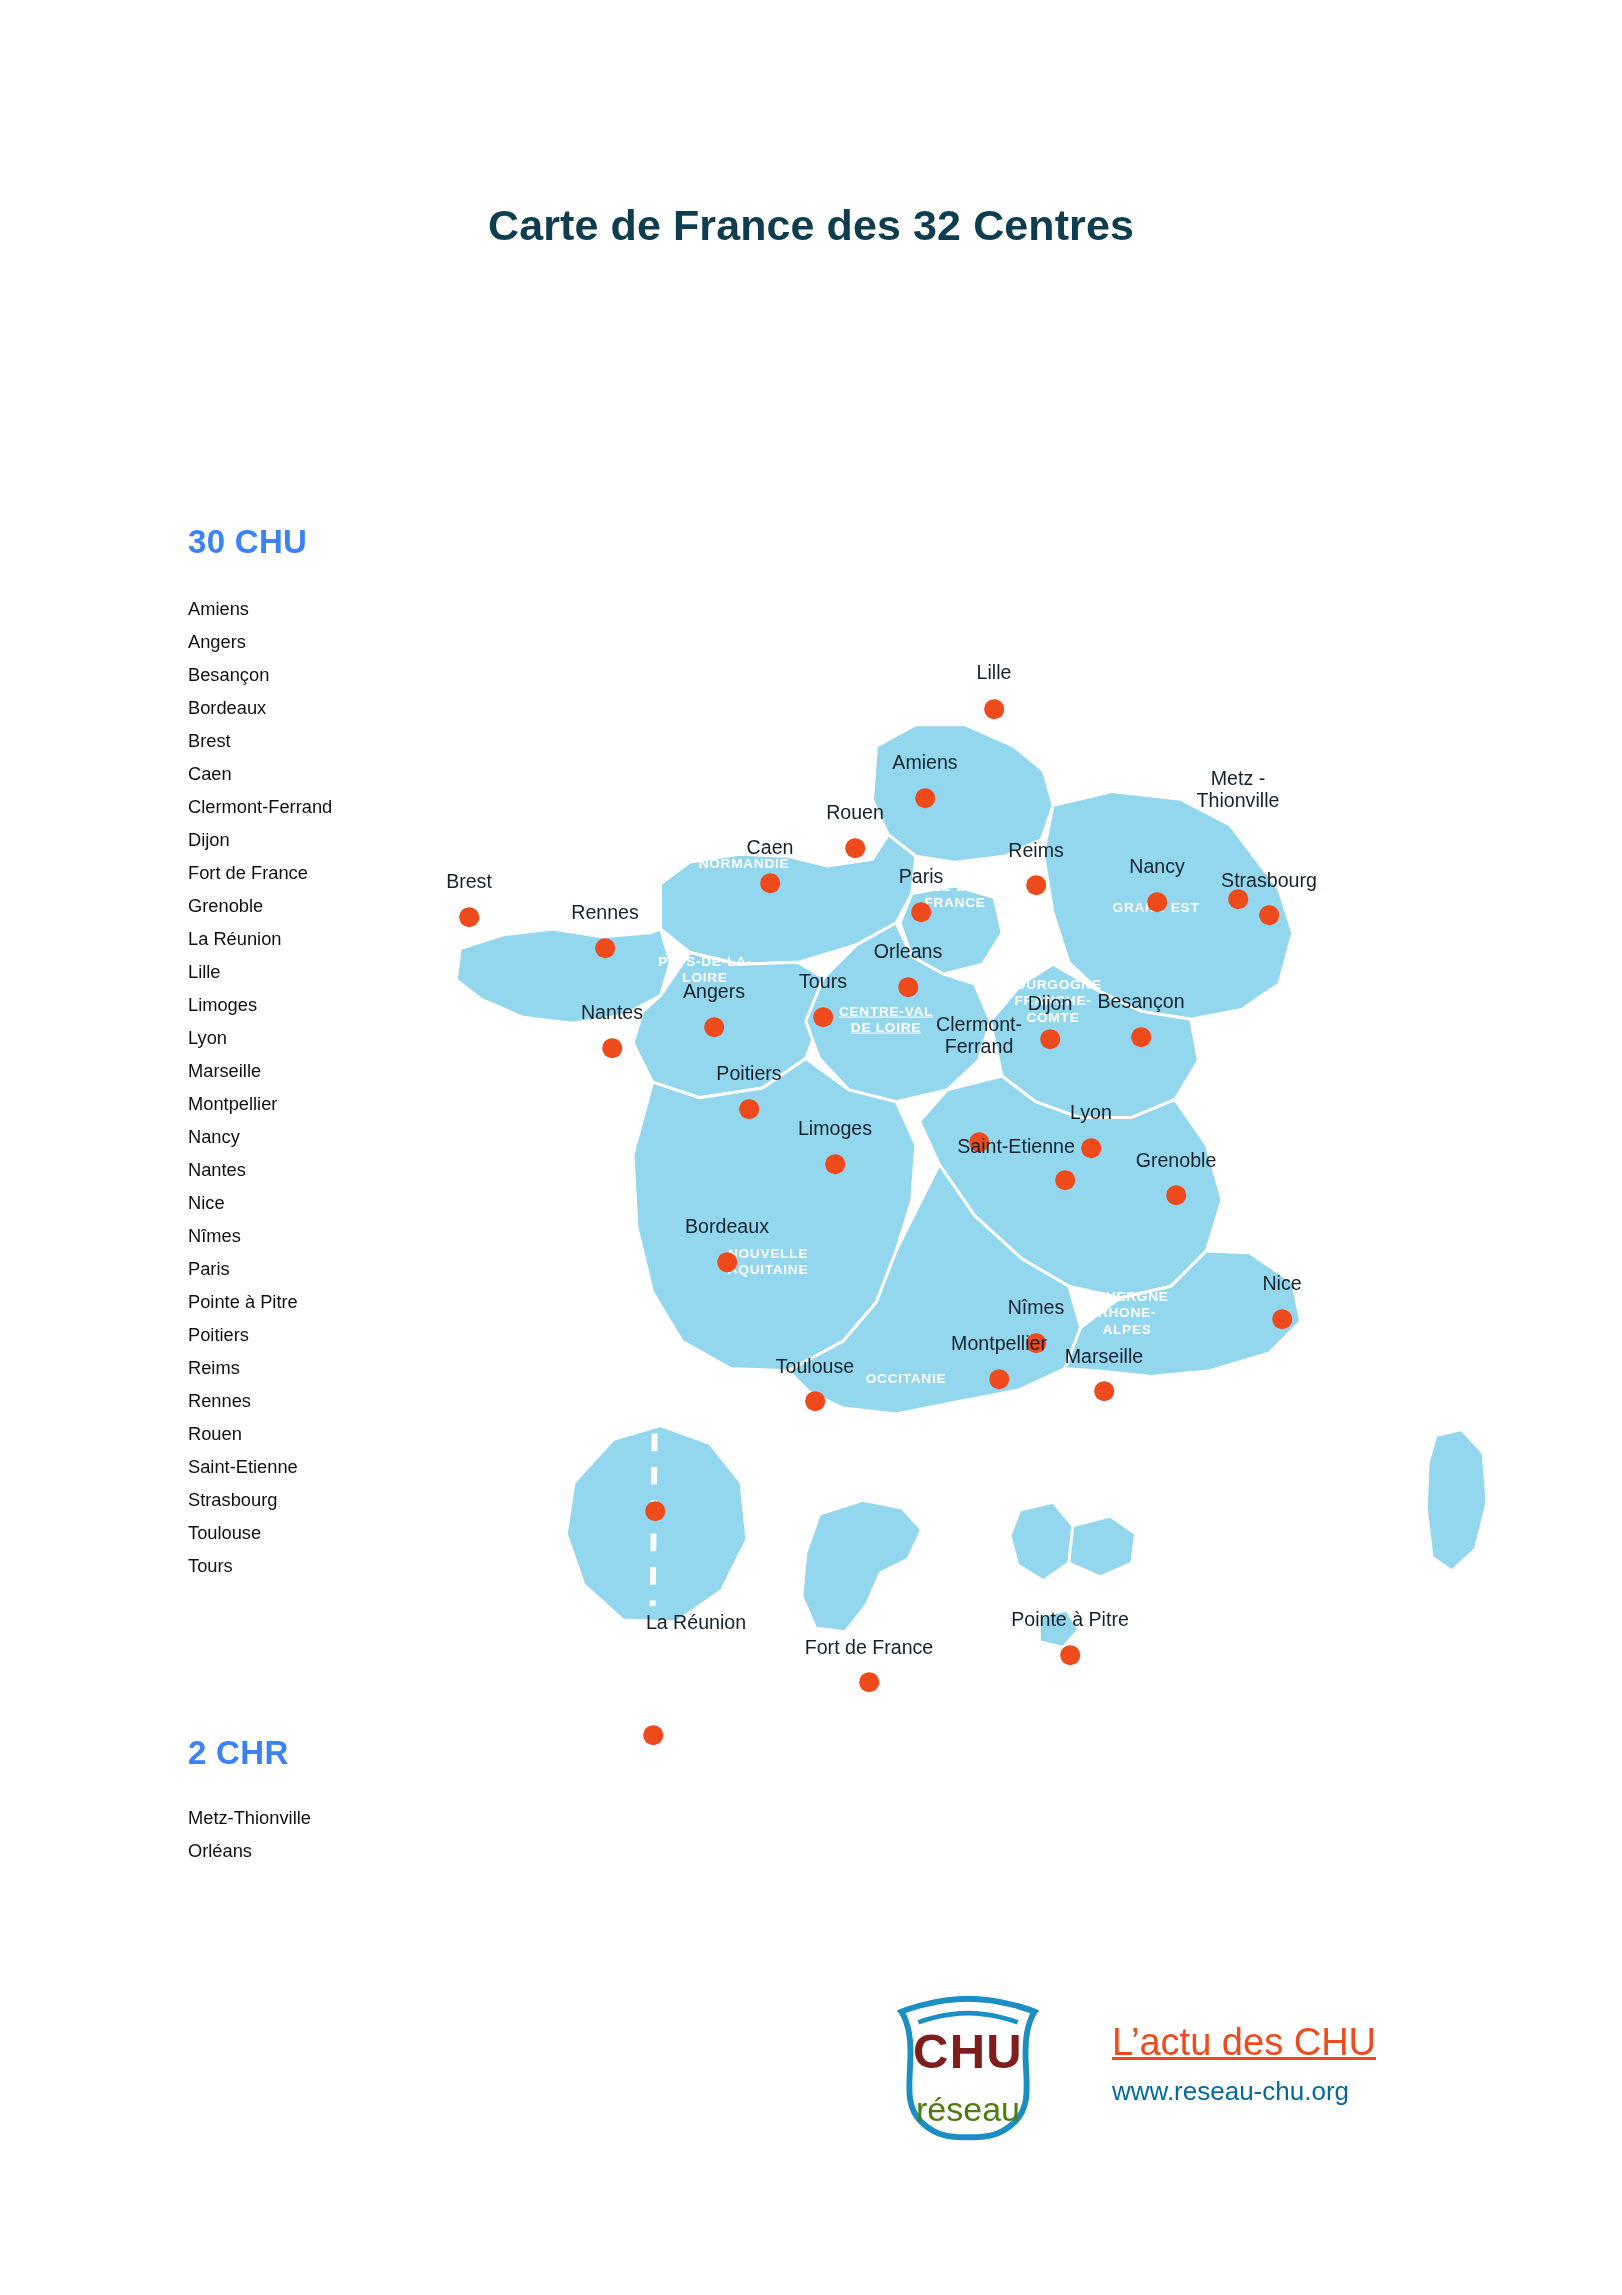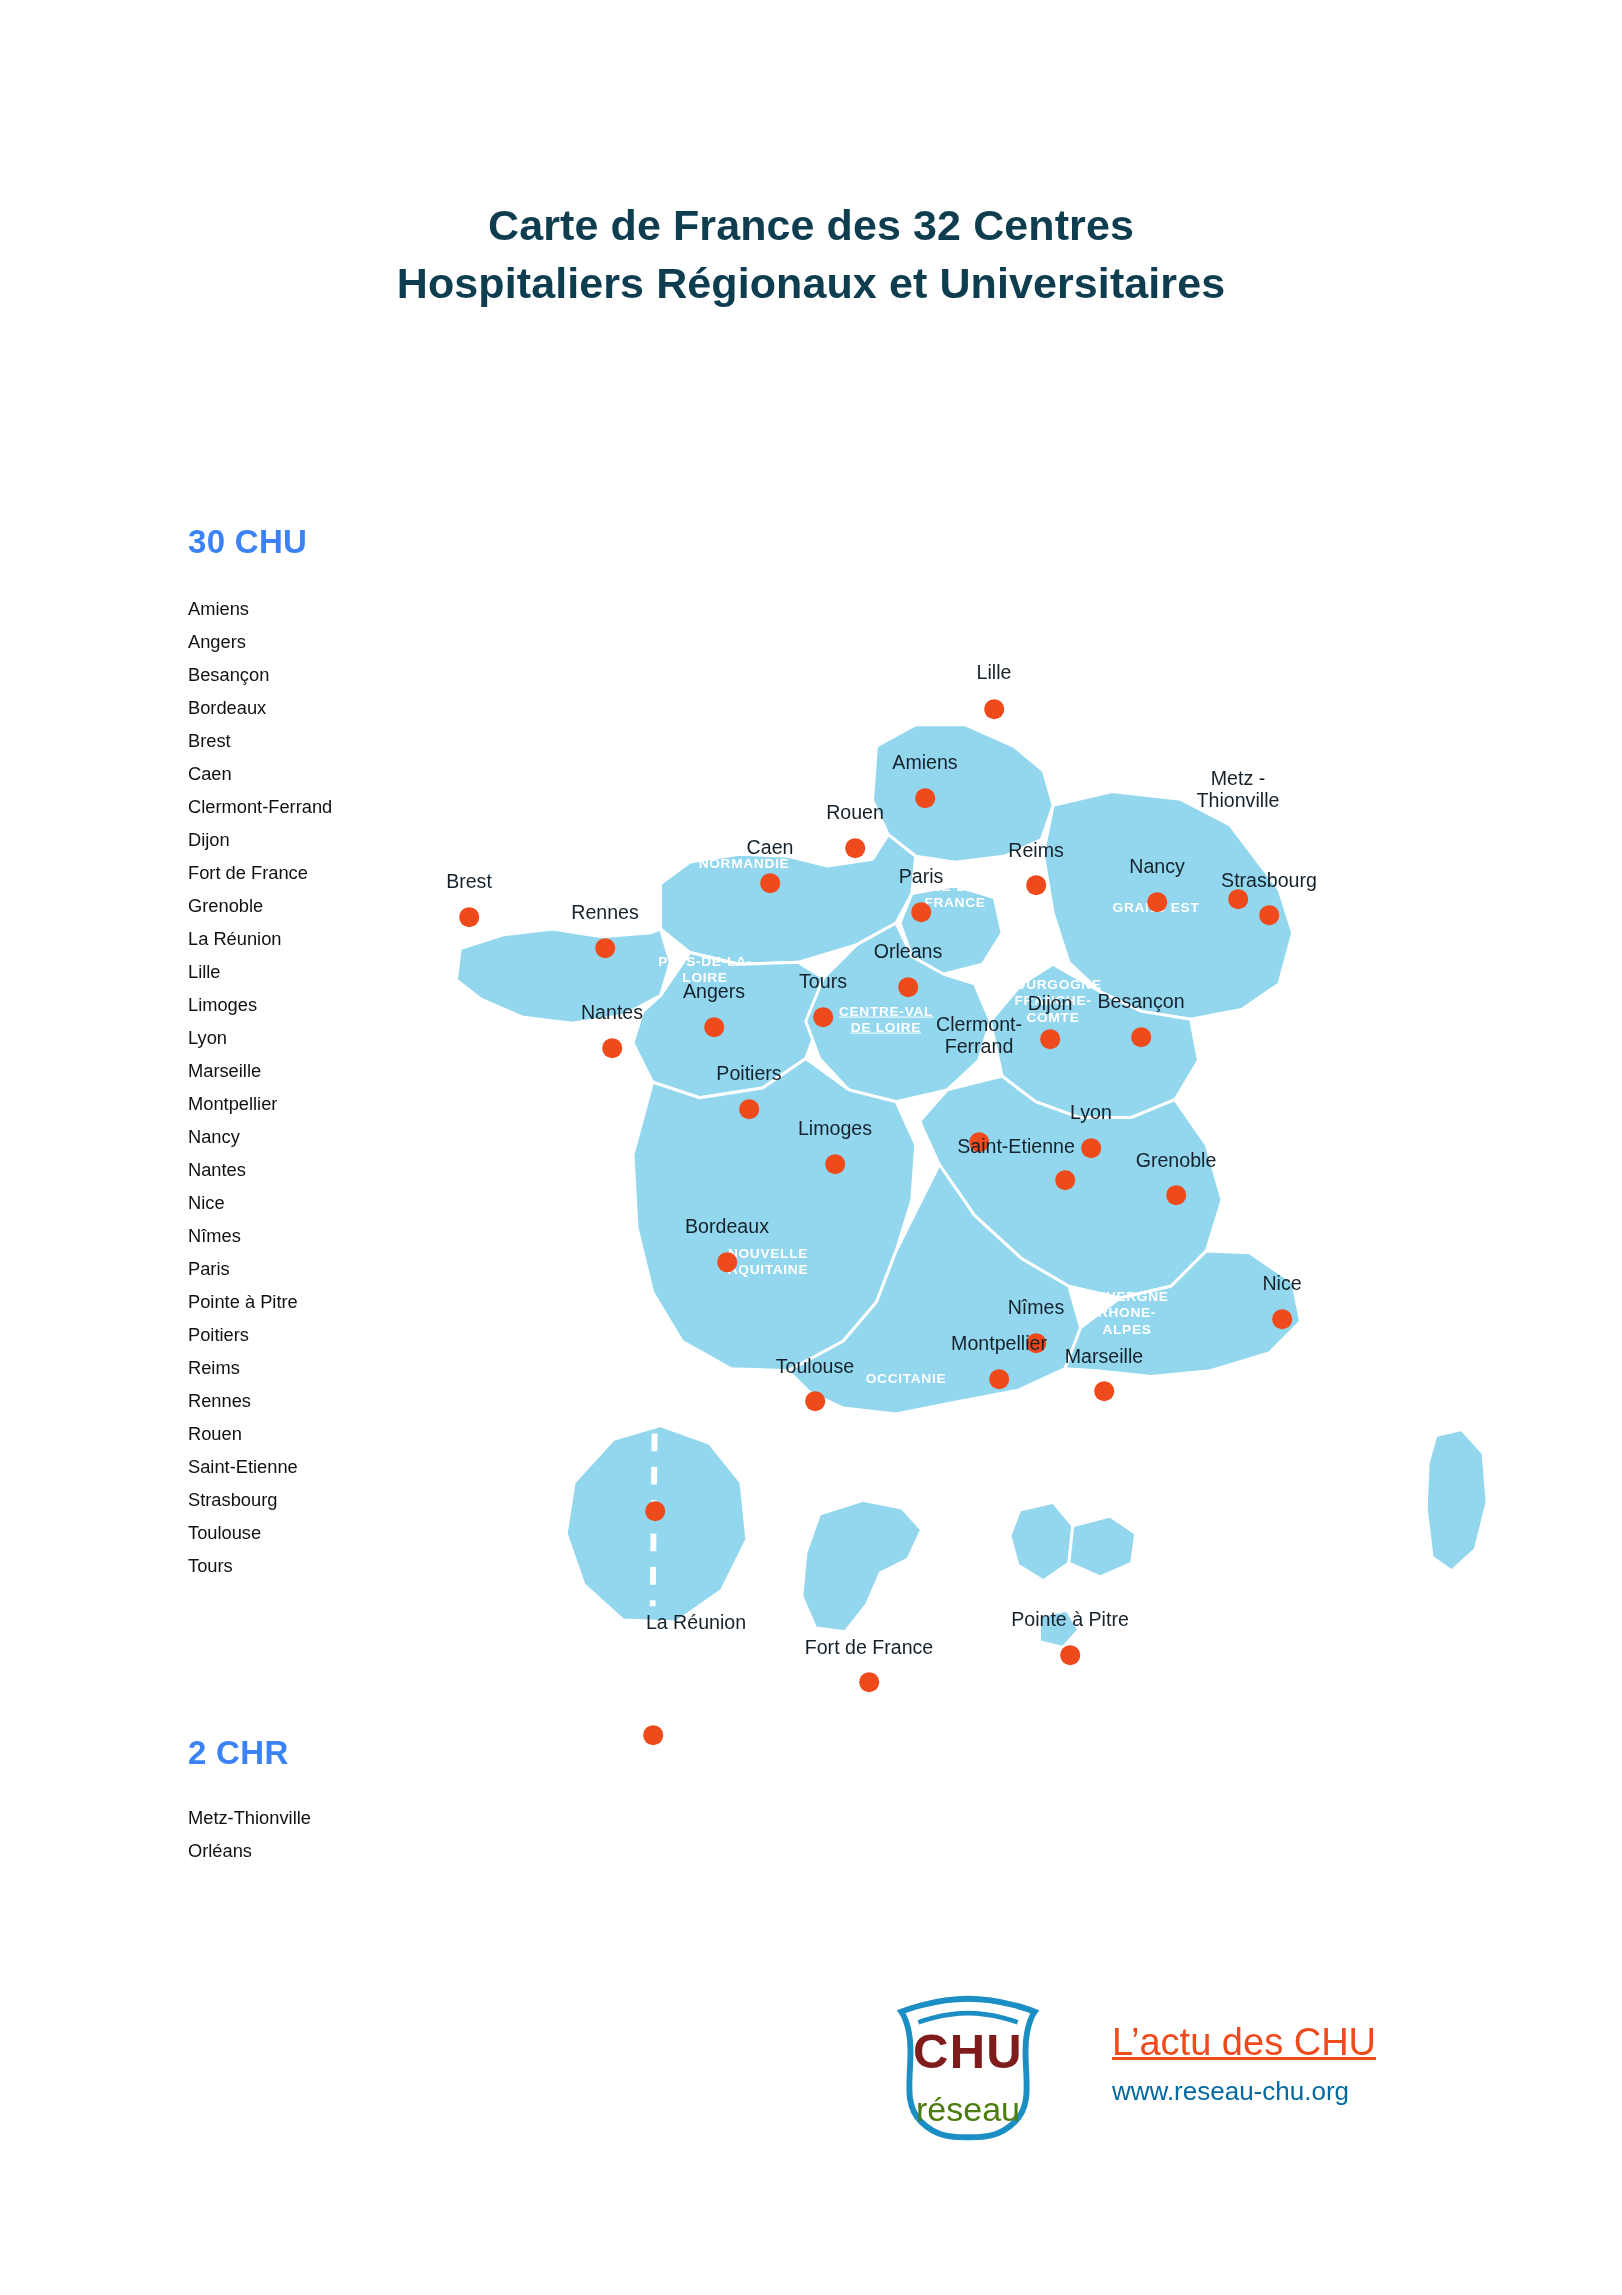--- a/index.html
+++ b/index.html
@@ -161,21 +161,20 @@
     font-size: 26px;
     color: #0369a1;
     margin-top: 11.8px;
   }
 </style>
 </head>
 <body>
 
 <div id="title-block">
   <span class="line">Carte de France des 32 Centres</span>
-  <span class="line">Hospitaliers Régionaux et Universitaires</span>
 </div>
 
 <div id="sidebar">
   <div class="section-heading">30 CHU</div>
   <ul class="city-list" id="chu-city-list">
       <li>Amiens</li>
       <li>Angers</li>
       <li>Besançon</li>
       <li>Bordeaux</li>
       <li>Brest</li>

